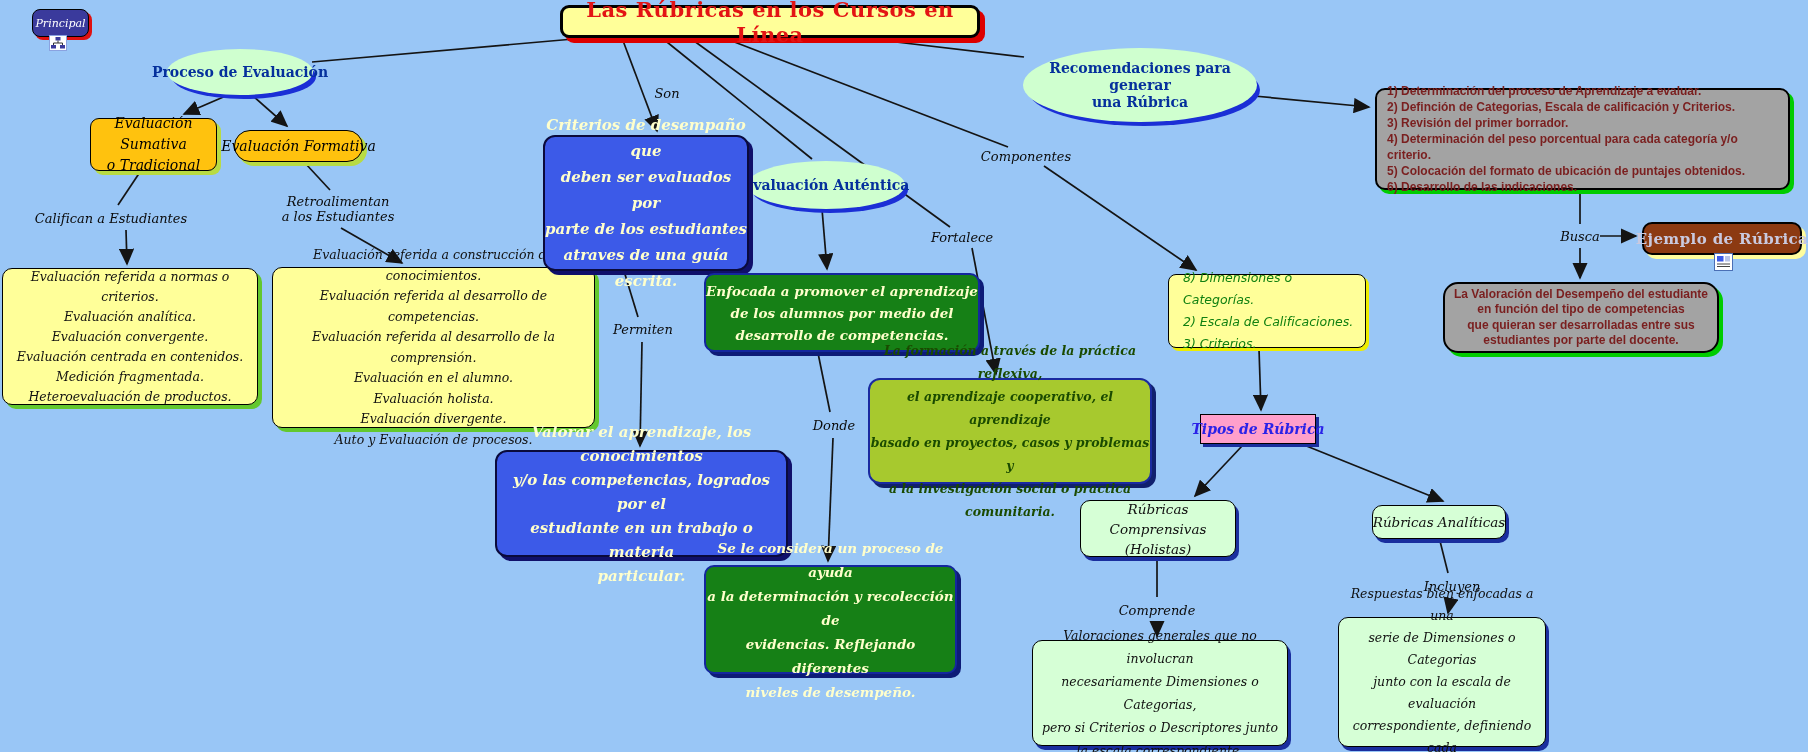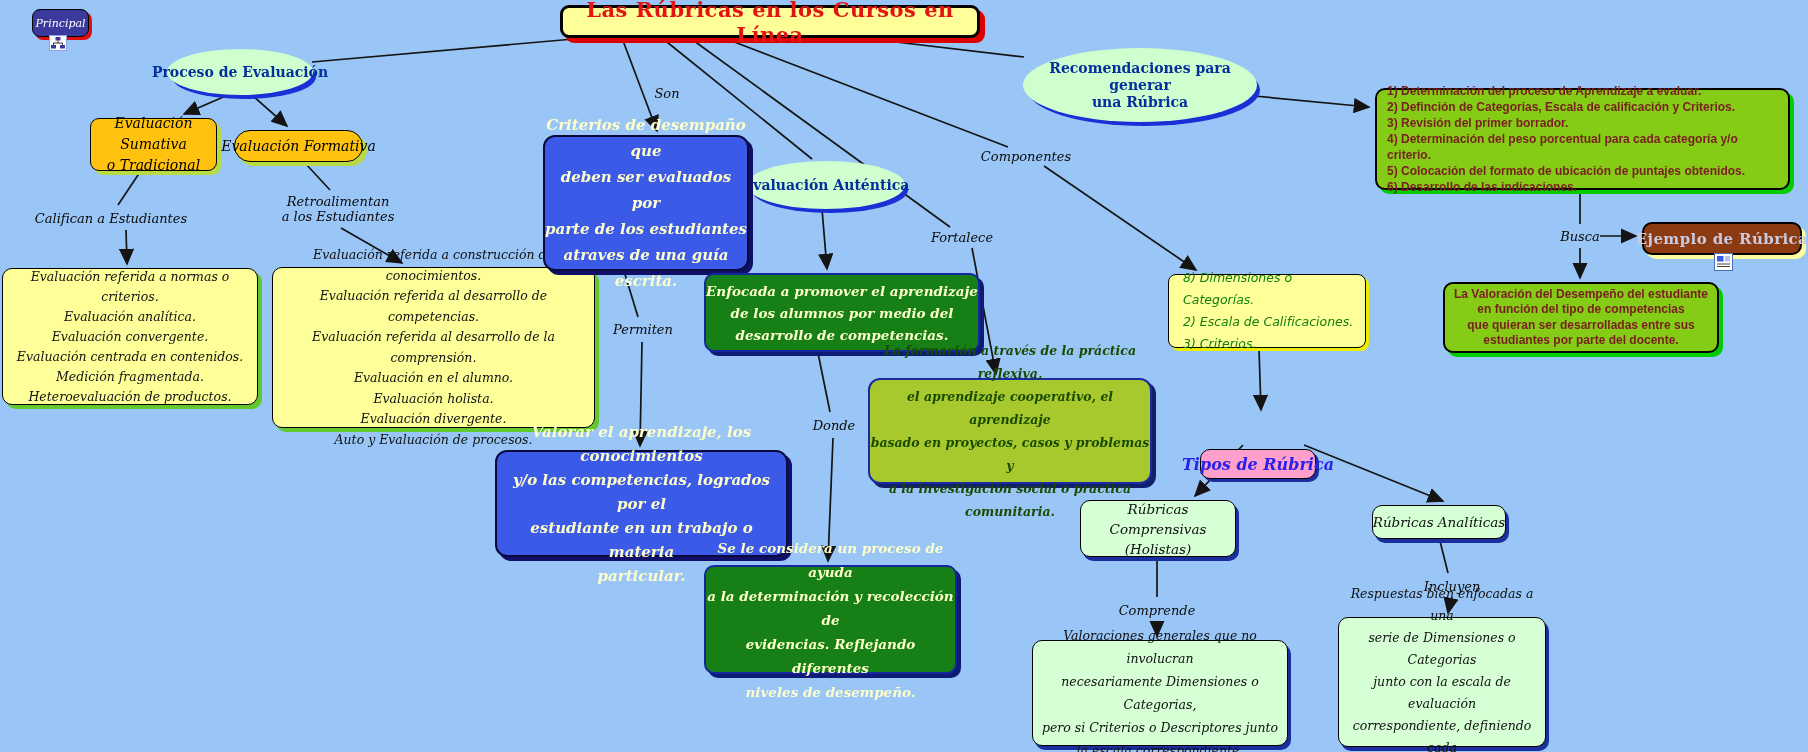--- a/index.html
+++ b/index.html
@@ -18,23 +18,23 @@
         box-shadow:4px 4px 0 #63C82E;font-style:italic;font-size:12.5px;color:#111;}
   .bluebox{background:#3C5AE8;border:2px solid #0A0A3C;border-radius:12px;
         box-shadow:4px 4px 0 #10106A;color:#FFFFCC;font-style:italic;font-weight:bold;}
   .greenbox{background:#168016;border:2px solid #14279E;border-radius:10px;
         box-shadow:4px 4px 0 #0D1B77;color:#FFFFCC;font-style:italic;font-weight:bold;}
   .olivebox{background:#A7C92E;border:2px solid #1A2AA0;border-radius:12px;
         box-shadow:4px 4px 0 #10206E;color:#1A4A00;font-style:italic;font-weight:bold;
         font-size:12.5px;line-height:23px;}
   .mintbox{background:#D6FFD6;border:1.6px solid #000;border-radius:10px;
         box-shadow:3px 4px 0 #1A2E9E;color:#101010;font-style:italic;font-size:13.5px;}
-  .pinkbox{background:#FF9FCB;border:1.6px solid #000;border-radius:10px;
-        box-shadow:3px 3px 0 #1A2E9E;color:#2A22E8;font-style:italic;font-weight:bold;font-size:16px;margin-top:35px;}
-  .maroonlist{background:#84cc16;border:2px solid #000;border-radius:10px;
+  .pinkbox{background:#FF9FCB;border:1.6px solid #000;border-radius:0;
+        box-shadow:3px 3px 0 #1A2E9E;color:#2A22E8;font-style:italic;font-weight:bold;font-size:14px;}
+  .maroonlist{background:#a3a3a3;border:2px solid #000;border-radius:10px;
         box-shadow:4px 4px 0 #00CC00;color:#7A1F1F;font-weight:bold;
         font-family:"Liberation Sans",sans-serif;font-size:12px;line-height:16px;}
   .brownbox{background:#8C3A12;border:2px solid #000;border-radius:10px;
         box-shadow:4px 4px 0 #FFFD9E;color:#C9C9DF;font-weight:bold;font-size:15px;letter-spacing:.4px;}
   .greenlist{background:#FFFF99;border:1.6px solid #000;border-radius:8px;
         box-shadow:3px 3px 0 #EDED00;color:#118011;font-style:italic;
         font-family:"DejaVu Sans",sans-serif;font-size:12.5px;line-height:22px;}
   .principal{background:#3A3A9C;border:1px solid #000;border-radius:8px;
         box-shadow:3px 3px 0 #E01010;color:#FFFFFF;font-style:italic;font-weight:normal;font-size:11px;}
   .linklabel{position:absolute;z-index:2;transform:translate(-50%,-50%);font-style:italic;
@@ -145,21 +145,21 @@
 el aprendizaje cooperativo, el aprendizaje
 basado en proyectos, casos y problemas y
 a la investigación social o practica comunitaria.</div>
 
   <div class="node maroonlist left" style="left:1375px;top:88px;width:415px;height:102px;padding:4px 10px;">1) Determinación del proceso de Aprendizaje a evaluar.
 2) Definción de Categorias, Escala de calificación y Criterios.
 3) Revisión del primer borrador.
 4) Determinación del peso porcentual para cada categoría y/o criterio.
 5) Colocación del formato de ubicación de puntajes obtenidos.
 6) Desarrollo de las indicaciones.</div>
-  <div class="node maroonlist" style="left:1443px;top:282px;width:276px;height:71px;line-height:15.5px;">La Valoración del Desempeño del estudiante
+  <div class="node maroonlist" style="left:1443px;top:282px;width:276px;height:71px;line-height:15.5px;border-radius:15px;">La Valoración del Desempeño del estudiante
 en función del tipo de competencias
 que quieran ser desarrolladas entre sus
 estudiantes por parte del docente.</div>
 
   <div class="node brownbox" style="left:1642px;top:222px;width:160px;height:33px;white-space:nowrap;">Ejemplo de Rúbrica</div>
   <svg class="icon" style="left:1714px;top:253px;" width="19" height="18" viewBox="0 0 19 18">
     <rect x="0.5" y="0.5" width="18" height="17" fill="#FFFFFF" stroke="#4A6FB5"></rect>
     <rect x="3" y="3" width="6.5" height="5.5" fill="#3C5AE8"></rect>
     <rect x="11" y="3" width="5" height="5.5" fill="#B8C4E8"></rect>
     <line x1="3" y1="11" x2="16" y2="11" stroke="#444"></line>

